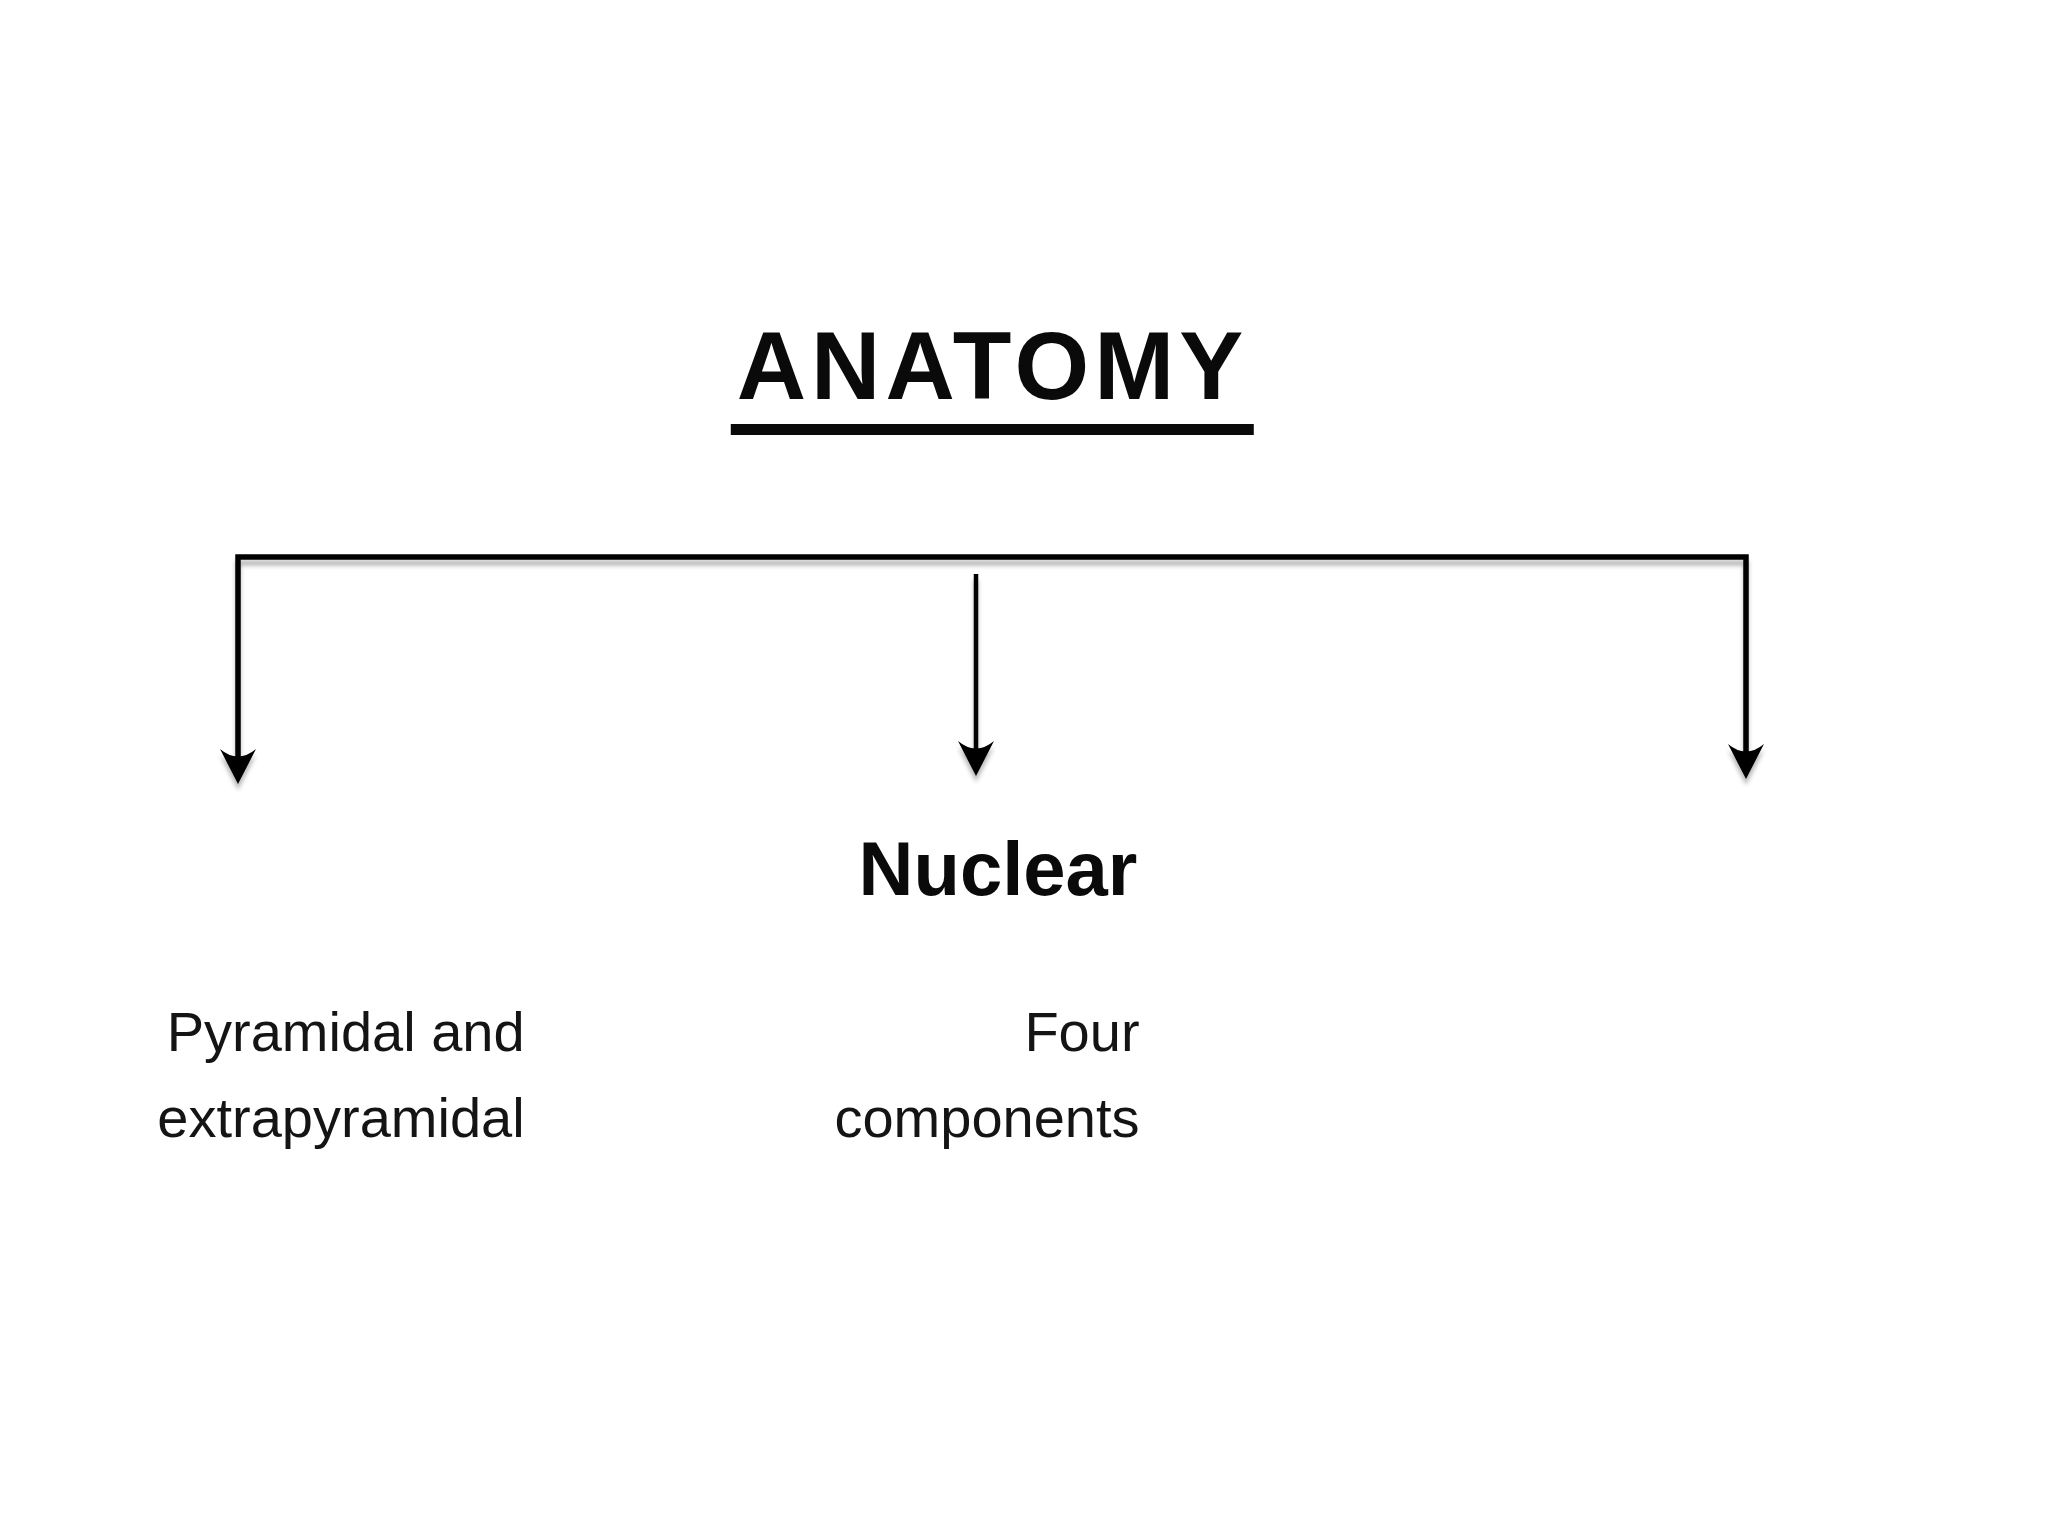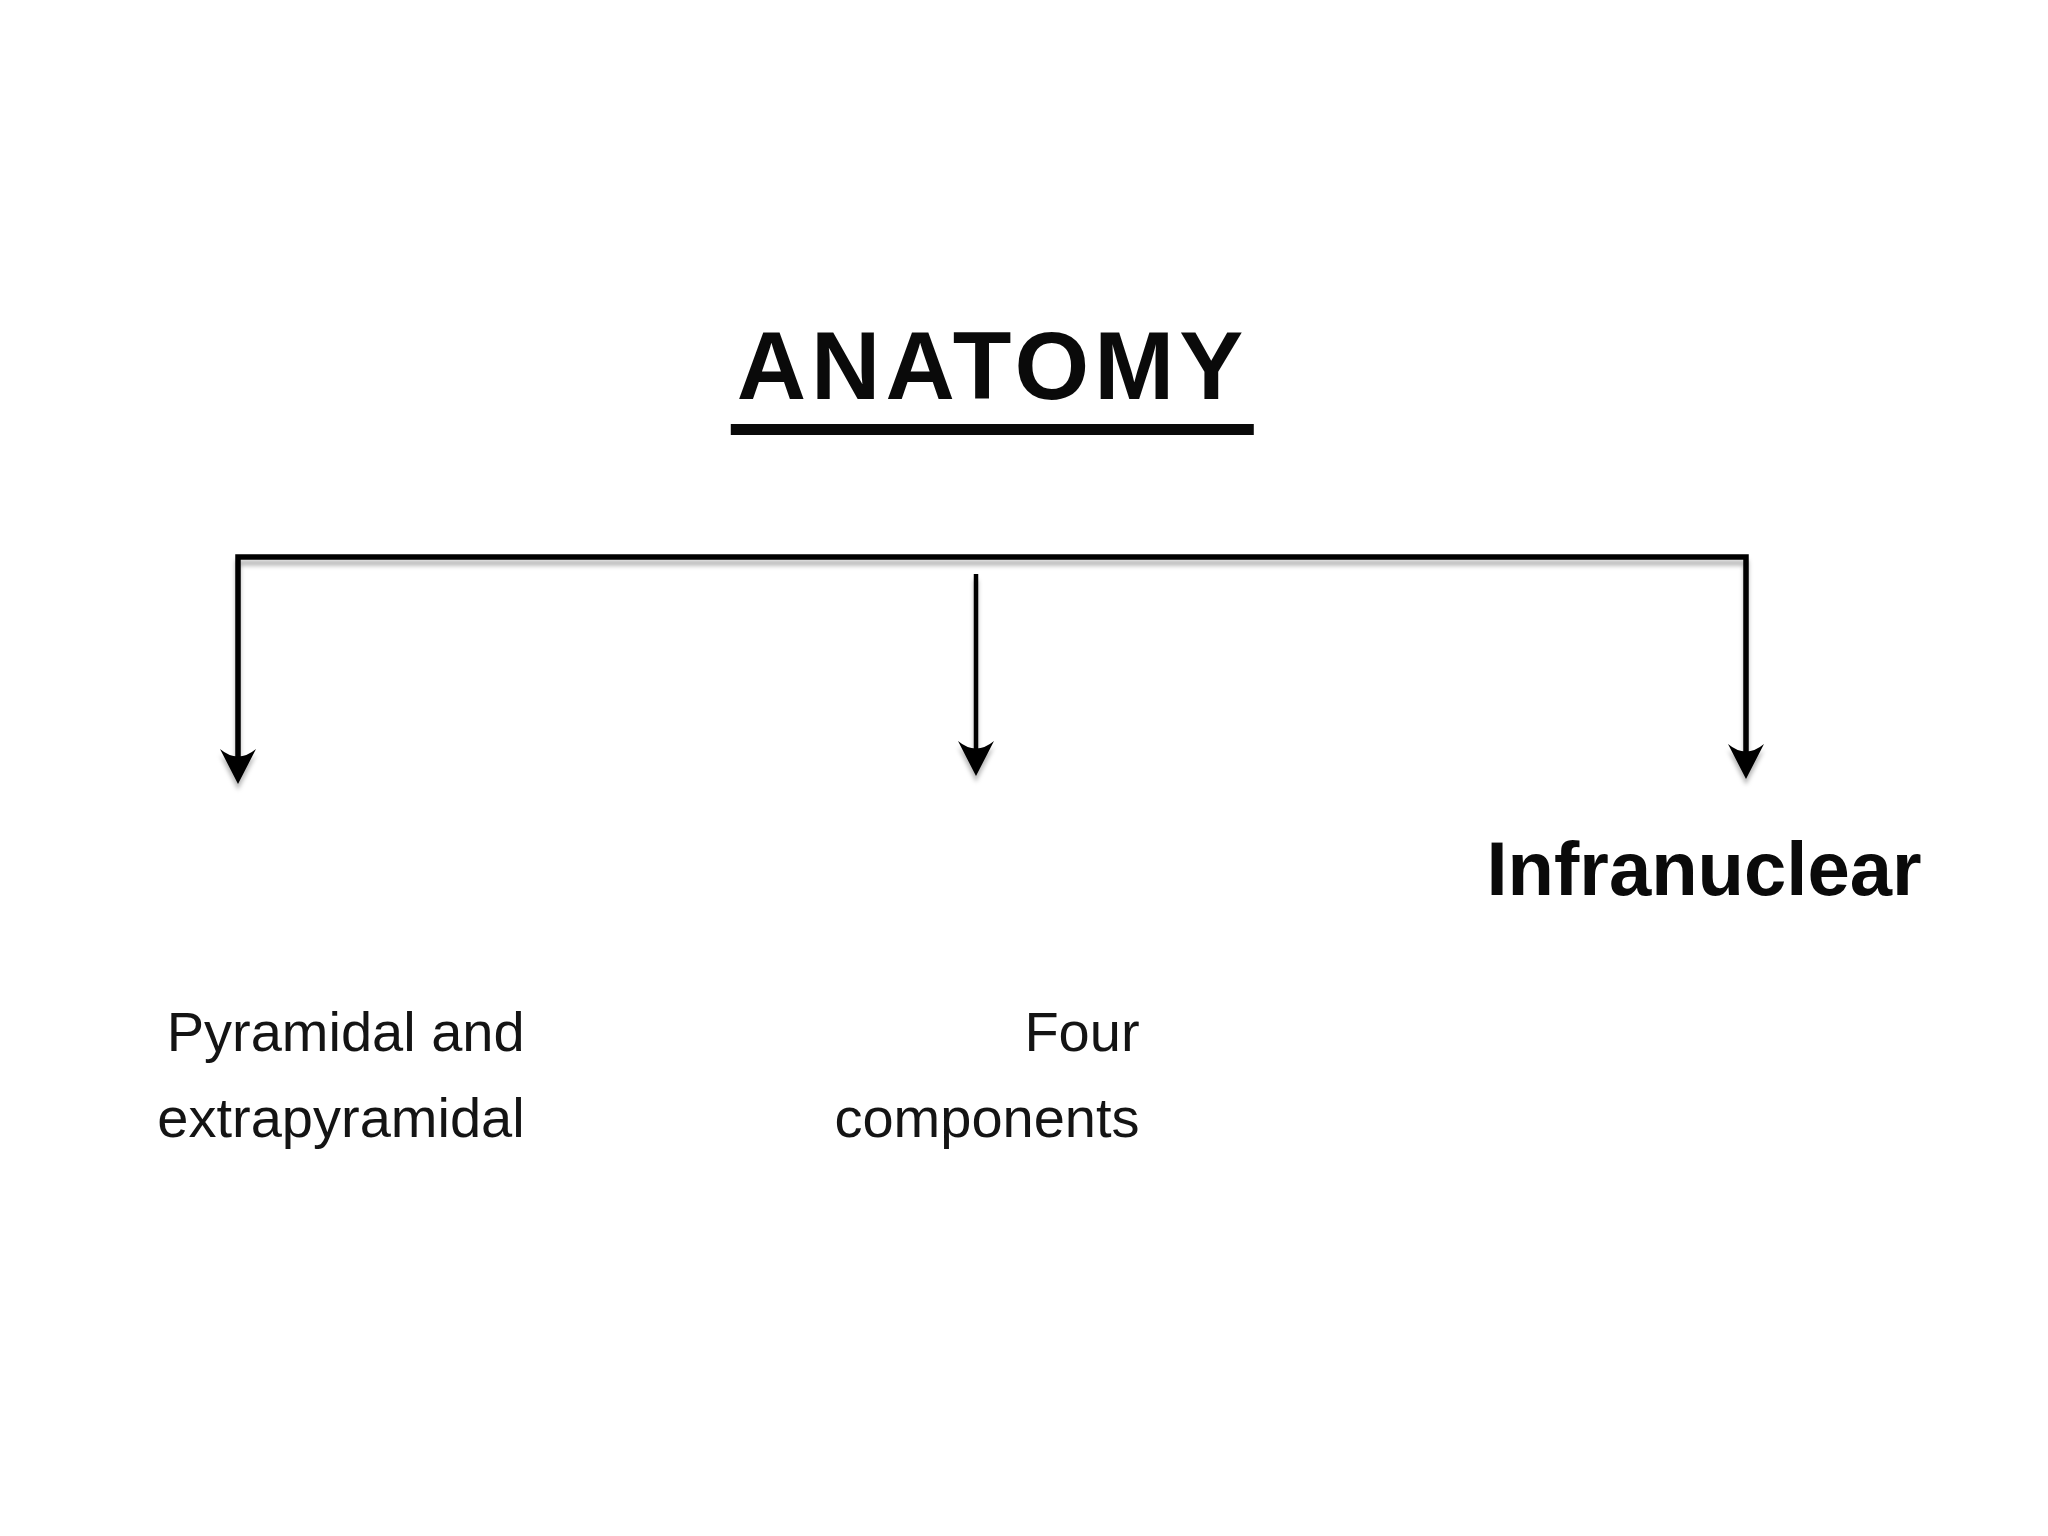--- a/index.html
+++ b/index.html
@@ -81,22 +81,22 @@
     <path d="M 238 758 L 238 557 L 1746 557 L 1746 755" fill="none" stroke="#000000" stroke-width="5.5"></path>
 
     <path d="M 976 574 L 976 750" fill="none" stroke="#000000" stroke-width="4.5"></path>
 
     <path d="M 238 784 L 220 749 Q 238 764 256 749 Z" fill="#000000" stroke="none"></path>
     <path d="M 976 776 L 958 741 Q 976 756 994 741 Z" fill="#000000" stroke="none"></path>
     <path d="M 1746 779 L 1728 744 Q 1746 759 1764 744 Z" fill="#000000" stroke="none"></path>
   </svg>
 
 
+  <div class="branch-label nuclear">Nuclear</div>
 
-  <div class="branch-label infranuclear">Infranuclear</div>
 
   <div class="branch-desc supranuclear">
     <div>Pyramidal and</div>
     <div>extrapyramidal</div>
   </div>
 
   <div class="branch-desc nuclear">
     <div>Four</div>
     <div>components</div>
   </div>

